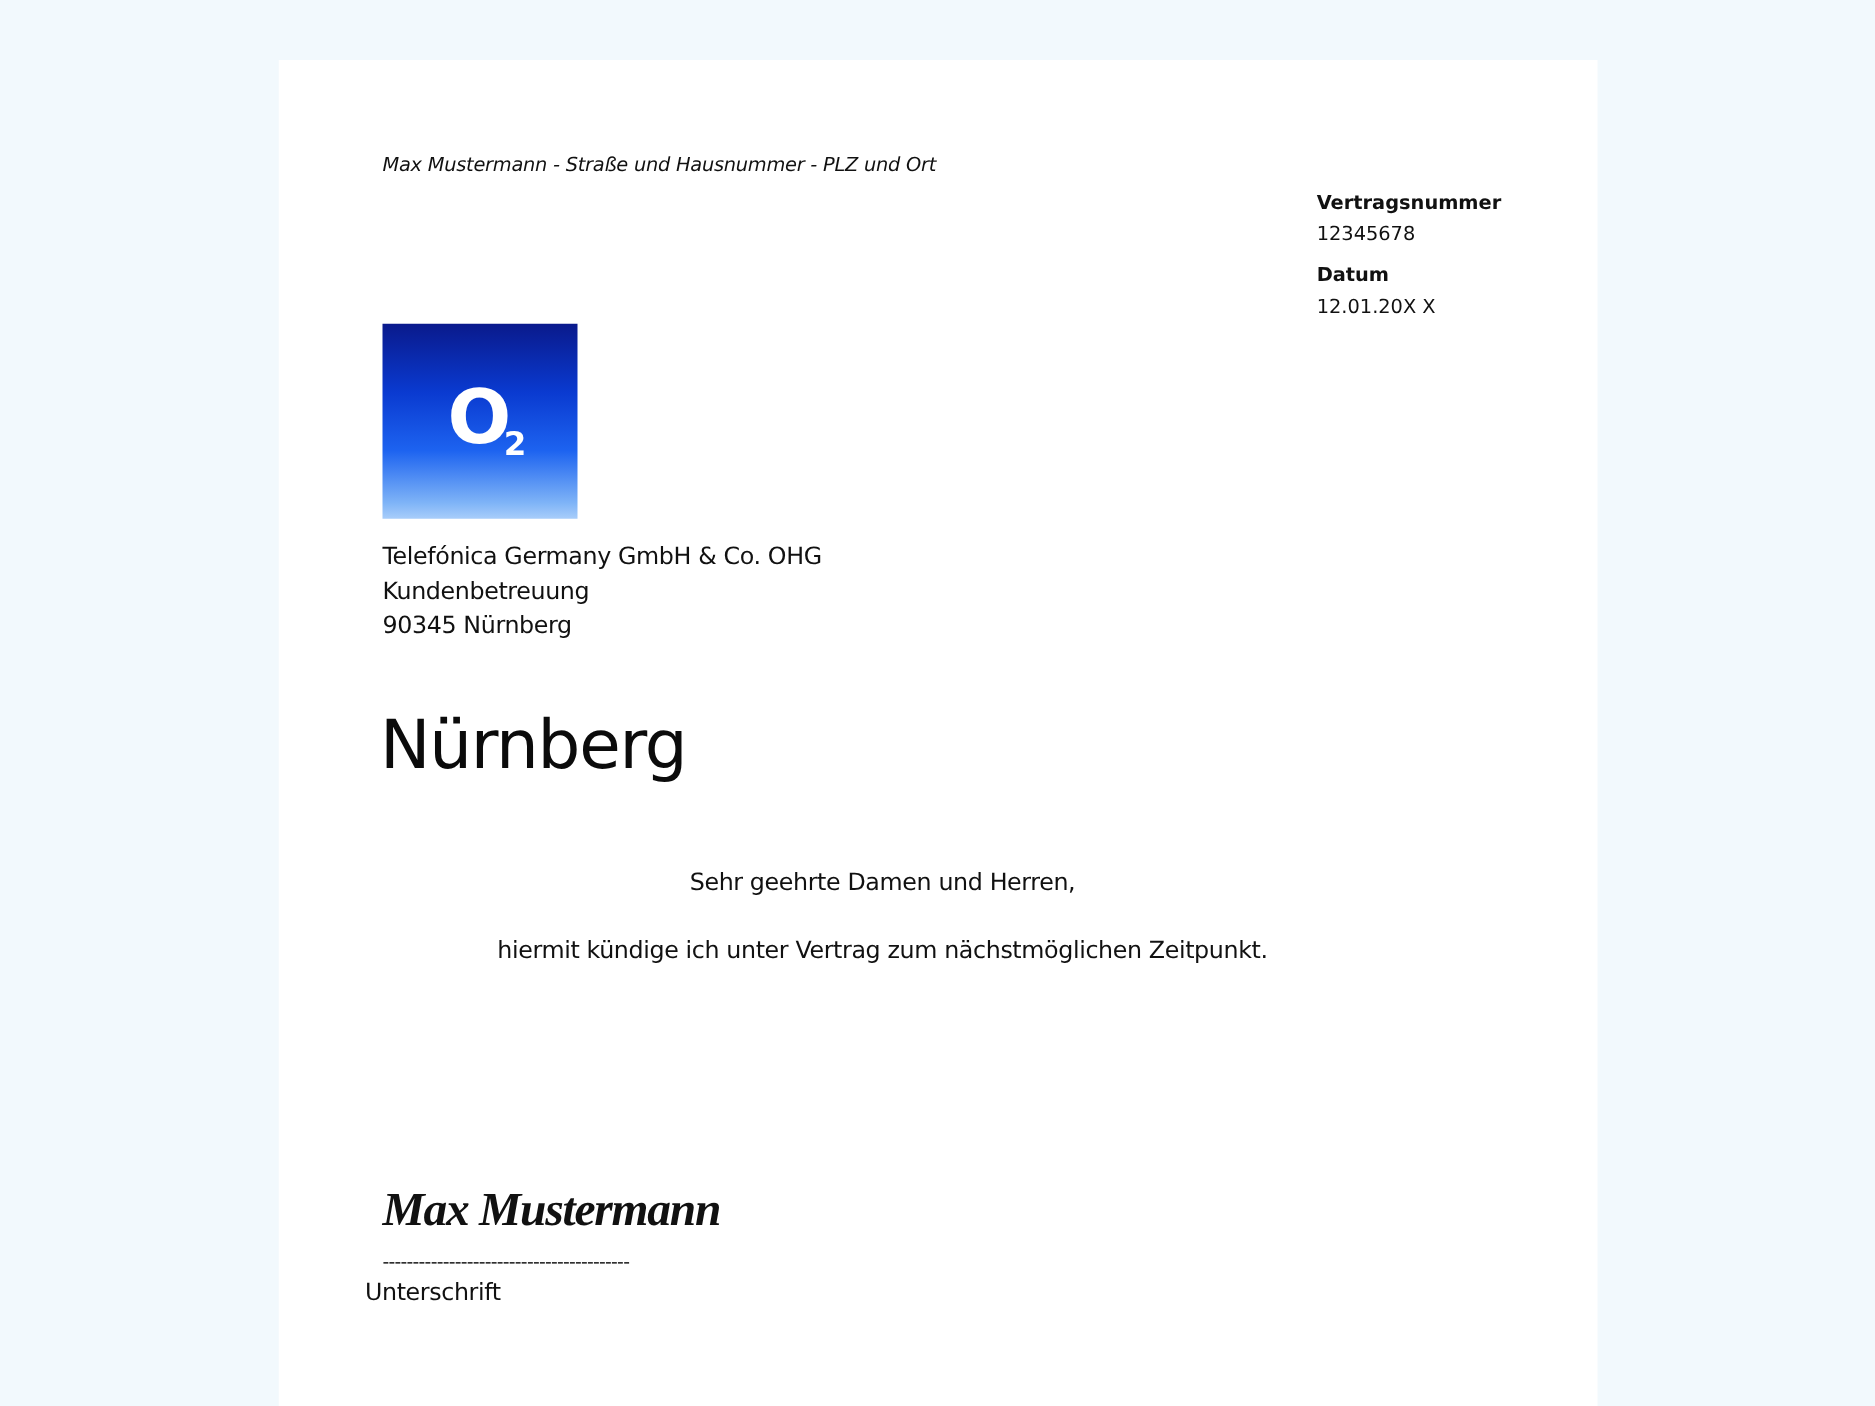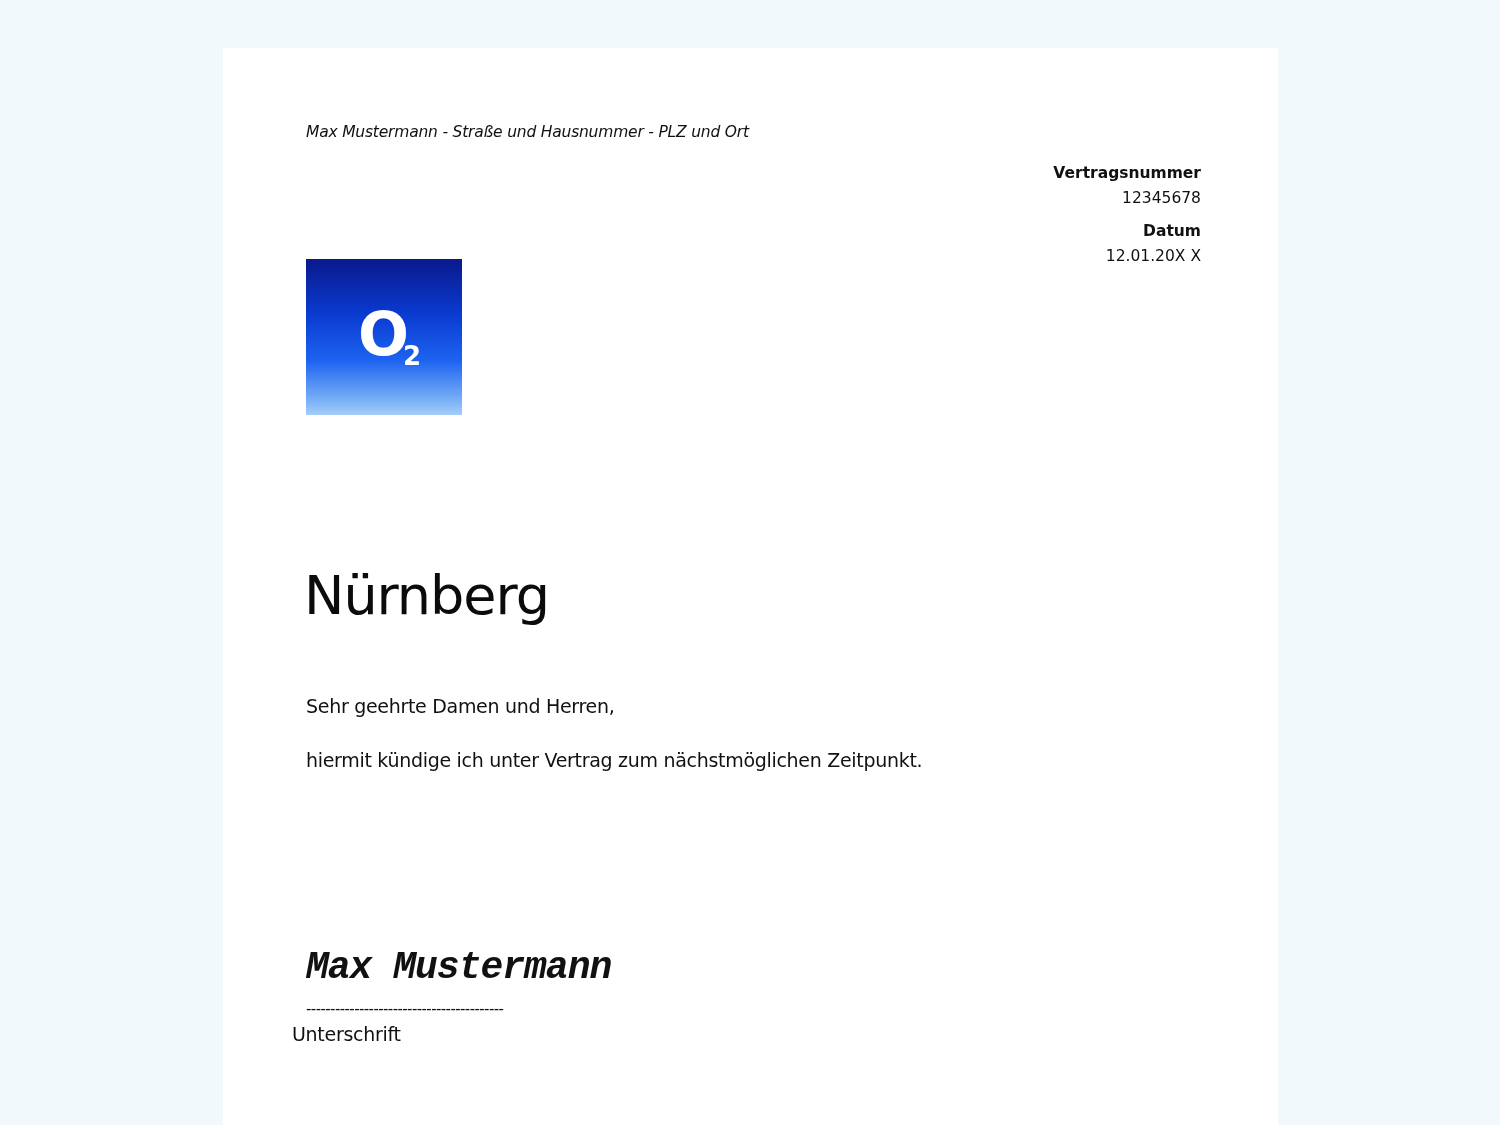--- a/index.html
+++ b/index.html
@@ -15,22 +15,22 @@
     width:1055px; height:1100px;
     background:#ffffff;
   }
   .sender-line {
     position:absolute; left:83px; top:75px;
     font-size:15.5px; color:#111;
     letter-spacing:-0.2px;
     font-style:italic;
   }
   .meta {
-    position:absolute; right:77px; top:113px;
-    text-align:right; font-size:15.5px; line-height:25px;
+    position:absolute; right:77px; top:102px;
+    text-align:left; font-size:15.5px; line-height:25px;
   }
   .meta .label { font-weight:bold; }
   .meta .value { margin-bottom:8px; }
   .logo {
     position:absolute; left:83px; top:211px;
     width:156px; height:156px;
     background:linear-gradient(to bottom, #0a1a8c 0%, #0a3ad0 35%, #1d63f0 65%, #7fb4f7 92%, #a8cdfa 100%);
   }
   .logo .o {
     position:absolute; left:52px; top:45px;
@@ -46,24 +46,24 @@
     font-size:19px; line-height:27.5px; letter-spacing:-0.3px;
   }
   .title {
     position:absolute; left:81px; top:516px;
     font-size:54px; letter-spacing:-1px; color:#0b0b0b;
   }
   .body-text {
     position:absolute; left:83px; top:640px;
     width:800px; font-size:19px; line-height:36px; letter-spacing:-0.3px;
   }
-  .body-text p { margin:0 0 18px 0; }
+  .body-text p { margin:0 0 18px 0;text-align:center; }
   .signature {
     position:absolute; left:83px; top:898px;
-    font-family:Liberation Mono, monospace; font-style:italic; font-weight:bold;
+    font-family:Liberation Serif, serif; font-style:italic; font-weight:bold;
     font-size:38px; letter-spacing:-1px;
   }
   .sig-line {
     position:absolute; left:83px; top:952px;
     font-size:15px; letter-spacing:-0.6px;
   }
   .sig-label {
     position:absolute; left:69px; top:975px;
     font-size:19px; letter-spacing:-0.3px;
   }
@@ -79,20 +79,25 @@
     <div class="value">12345678</div>
     <div class="label">Datum</div>
     <div class="value">12.01.20X X</div>
   </div>
 
   <div class="logo">
     <span class="o">O</span>
     <span class="two">2</span>
   </div>
 
+  <div class="recipient">
+    <div>Telefónica Germany GmbH &amp; Co. OHG</div>
+    <div>Kundenbetreuung</div>
+    <div>90345 Nürnberg</div>
+  </div>
 
   <div class="title">Nürnberg</div>
 
   <div class="body-text">
     <p>Sehr geehrte Damen und Herren,</p>
     <p>hiermit kündige ich unter Vertrag zum nächstmöglichen Zeitpunkt.</p>
   </div>
 
   <div class="signature">Max Mustermann</div>
   <div class="sig-line">-----------------------------------------</div>

